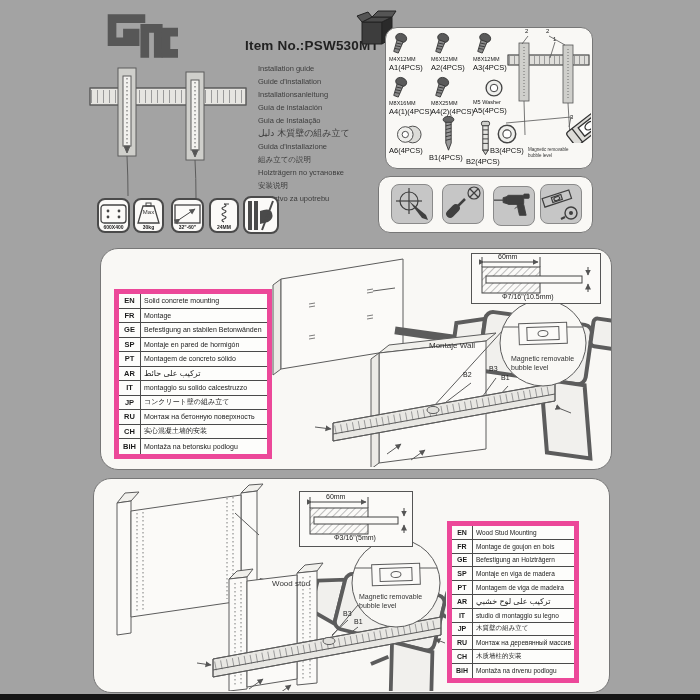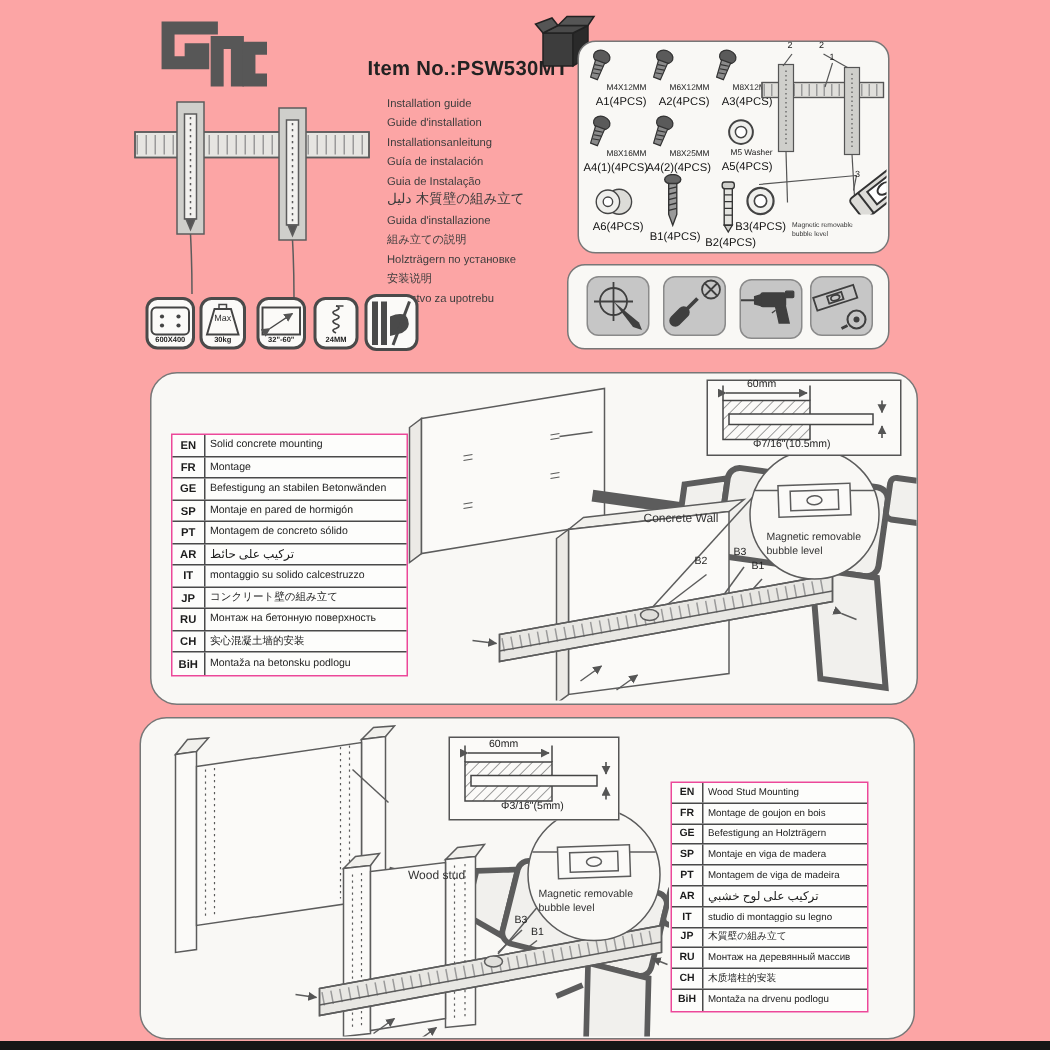--- a/index.html
+++ b/index.html
@@ -1,39 +1,39 @@
 <!DOCTYPE html>
 <html><head>
 <meta charset="utf-8">
 <style>
   *{margin:0;padding:0;box-sizing:border-box}
   html,body{width:700px;height:700px}
   body{font-family:"Liberation Sans",sans-serif;color:#333;background:#fff}
-  #page{position:relative;width:700px;height:700px;background:#fca5a5;overflow:hidden}
+  #page{position:relative;width:700px;height:700px;background:#a3a3a3;overflow:hidden}
   .abs{position:absolute}
   .item-no{font-size:13.5px;font-weight:bold;color:#222;letter-spacing:.2px}
   .lang-line{font-size:7.5px;line-height:13px;color:#3d3d3d;white-space:nowrap}
   .lang-line:nth-of-type(6){font-size:9px;font-family:"DejaVu Sans",sans-serif}
   
   .round-box{position:absolute;border:1.5px solid #777;border-radius:12px;background:#f9f8f5}
   .step-box{position:absolute;border:1.5px solid #777;border-radius:18px;background:#f9f8f5}
   .step-title{position:absolute;background:#c9c9c9;color:#111;font-weight:bold;font-size:17px;letter-spacing:1.5px;padding:2px 9px}
   
-  .lang-table{position:absolute;border:1px solid #ec4899;background:#fdfdfb}
+  .lang-table{position:absolute;border:5px solid #ec4899;background:#fdfdfb}
   .lt-row{display:flex;align-items:stretch;border-bottom:1px solid #4a4a4a}
   .lt-row:last-of-type{border-bottom:none}
   .lt-code{flex:0 0 22px;border-right:1px solid #4a4a4a;font-weight:bold;font-size:7.5px;display:flex;align-items:center;justify-content:center;color:#1c1c1c}
   .lt-text{padding:0 3px;font-size:7px;display:flex;align-items:center;white-space:nowrap;overflow:hidden;color:#222}
   .tbl-a .lt-row{height:14.5px}
   .tbl-b .lt-row{height:13.8px}
   .tbl-b .lt-text{font-size:6.5px}
   .tbl-b .lt-code{flex-basis:21px;font-size:7px}
-  .lang-table .lt-row:nth-of-type(6) .lt-text{font-size:8px;font-family:Liberation Serif, serif}
+  .lang-table .lt-row:nth-of-type(6) .lt-text{font-size:8px;font-family:Liberation Sans, sans-serif}
   
-  .part{position:absolute;text-align:right}
+  .part{position:absolute;text-align:left}
   .part .spec{display:block;font-size:5.5px;color:#222;white-space:nowrap}
   .part .plabel{display:block;font-size:7.5px;color:#111;white-space:nowrap;margin-top:1px}
   .mini-callout{position:absolute;font-size:6px;color:#222}
   .mini-caption{position:absolute;font-size:4.5px;line-height:5.5px;color:#333;width:46px}
   
   .tool-tile{position:absolute;width:42px;height:40px;background:#c6c6c6;border:1px solid #8a8a8a;border-radius:8px}
   .spec-tile{position:absolute;background:#fbfaf8;border:2px solid #4a4a4a;border-radius:8px}
   .spec-label{position:absolute;left:0;right:0;bottom:1px;text-align:center;font-size:5px;font-weight:bold;color:#222;white-space:nowrap}
   
   .dim-box{position:absolute;border:1px solid #555;background:#fbfaf8}
@@ -481,21 +481,21 @@
         <line x1="10" y1="3" x2="10" y2="13" stroke="#444"></line>
         <line x1="68" y1="3" x2="68" y2="13" stroke="#444"></line>
         <line x1="12" y1="8" x2="66" y2="8" stroke="#444" marker-start="url(#arr)" marker-end="url(#arr)"></line>
         <line x1="116" y1="13" x2="116" y2="21" stroke="#444" marker-end="url(#arr)"></line>
         <line x1="116" y1="38" x2="116" y2="30" stroke="#444" marker-end="url(#arr)"></line>
       </svg>
       <span class="dim-label" style="left:26px;top:-1px">60mm</span>
       <span class="dim-label" style="left:30px;top:39px">Φ7/16"(10.5mm)</span>
     </div>
 
-    <span class="scene-label" style="left:328px;top:92px">Concrete Wall</span>
+    <span class="scene-label" style="left:328px;top:92px">Montaje Wall</span>
     <span class="callout" style="left:362px;top:122px">B2</span>
     <span class="callout" style="left:388px;top:116px">B3</span>
     <span class="callout" style="left:400px;top:125px">B1</span>
     <div class="bubble-caption" style="left:410px;top:106px;width:82px">
       <div>Magnetic removable</div>
       <div>bubble level</div>
     </div>
   </div>
 
   <div class="step-box" style="left:93px;top:478px;width:517px;height:215px">

